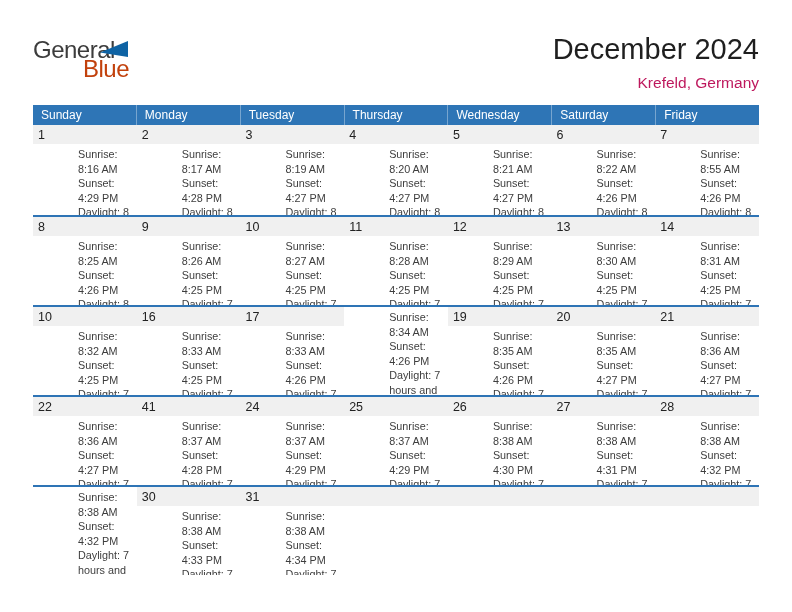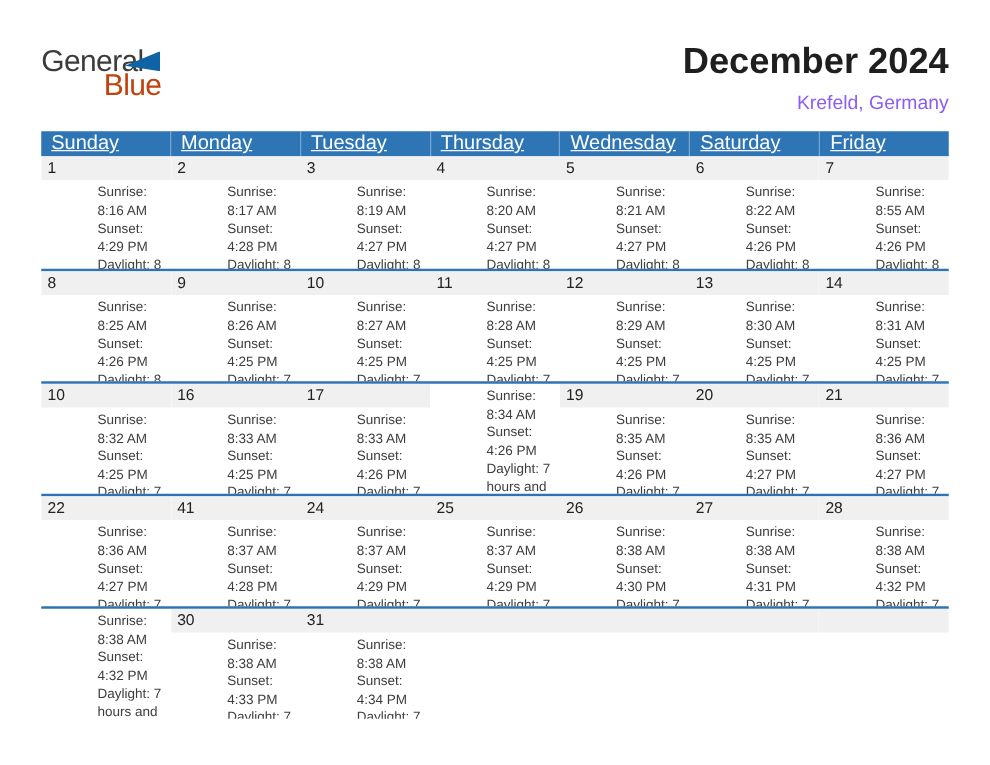--- a/index.html
+++ b/index.html
@@ -26,37 +26,37 @@
     clip-path: polygon(0 72%, 100% 0, 100% 100%);
   }
   .logo-blue {
     position: absolute; left: 50px; top: 19px;
     font-size: 24px; color: #c2410c; letter-spacing: -0.5px;
   }
 
   
   .month-title {
     position: absolute; right: 33px; top: 33px;
-    font-size: 29px; color: #1f1f1f; text-align: left; font-weight: bold;
+    font-size: 29px; color: #1f1f1f; text-align: left;
   }
   .location {
     position: absolute; right: 33px; top: 74px;
-    font-size: 15.5px; color: #8b5cf6; text-align: right;
+    font-size: 15.5px; color: #be185d; text-align: right;
   }
 
   
   .calendar { position: absolute; left: 33px; top: 105px; width: 726px; }
   .weekday-row {
     display: flex; height: 20px; background: #2e75b6;
   }
   .weekday-cell {
     flex: 1; line-height: 20px; padding-left: 8px;
-    color: #ffffff; font-size: 16px;
+    color: #ffffff; font-size: 12px;
     border-left: 1px solid rgba(255,255,255,0.35);
-    overflow: hidden; white-space: nowrap; text-decoration: underline;
+    overflow: hidden; white-space: nowrap;
   }
   .weekday-cell:first-child { border-left: none; }
 
   .week-row { display: flex; height: 90px; }
   .week-row.with-divider { border-top: 2px solid #2e74b5; }
   .day-cell { flex: 1; overflow: hidden; }
   .day-band { height: 19px; background: #f0f0f0; }
   .day-number {
     display: inline-block; padding-left: 5px;
     font-size: 12.5px; color: #222222; line-height: 19px;

